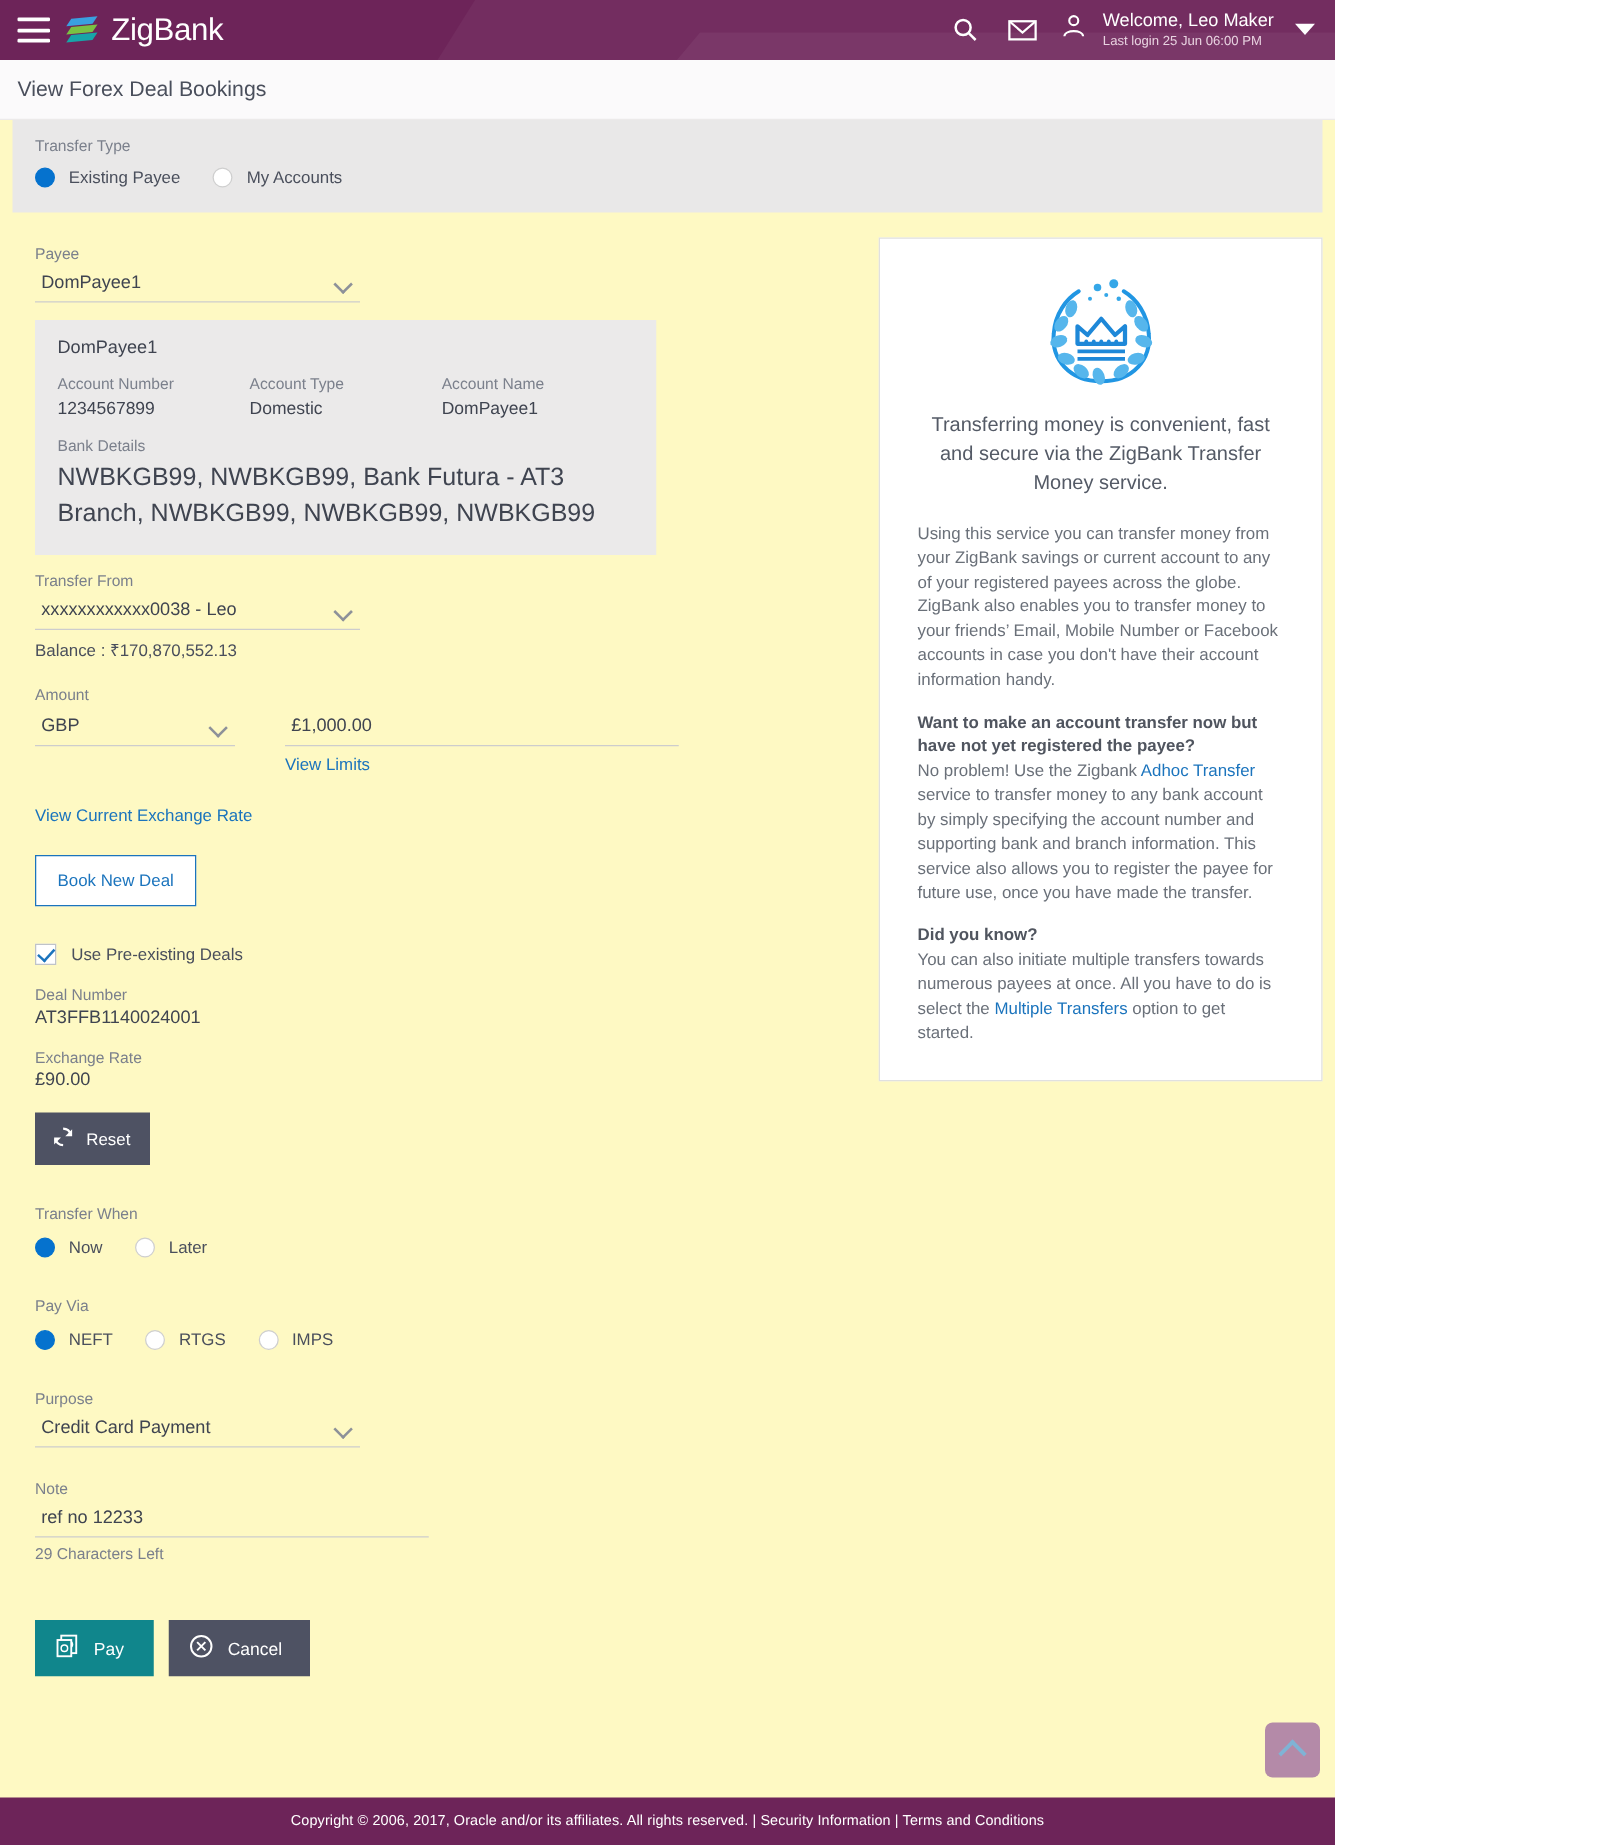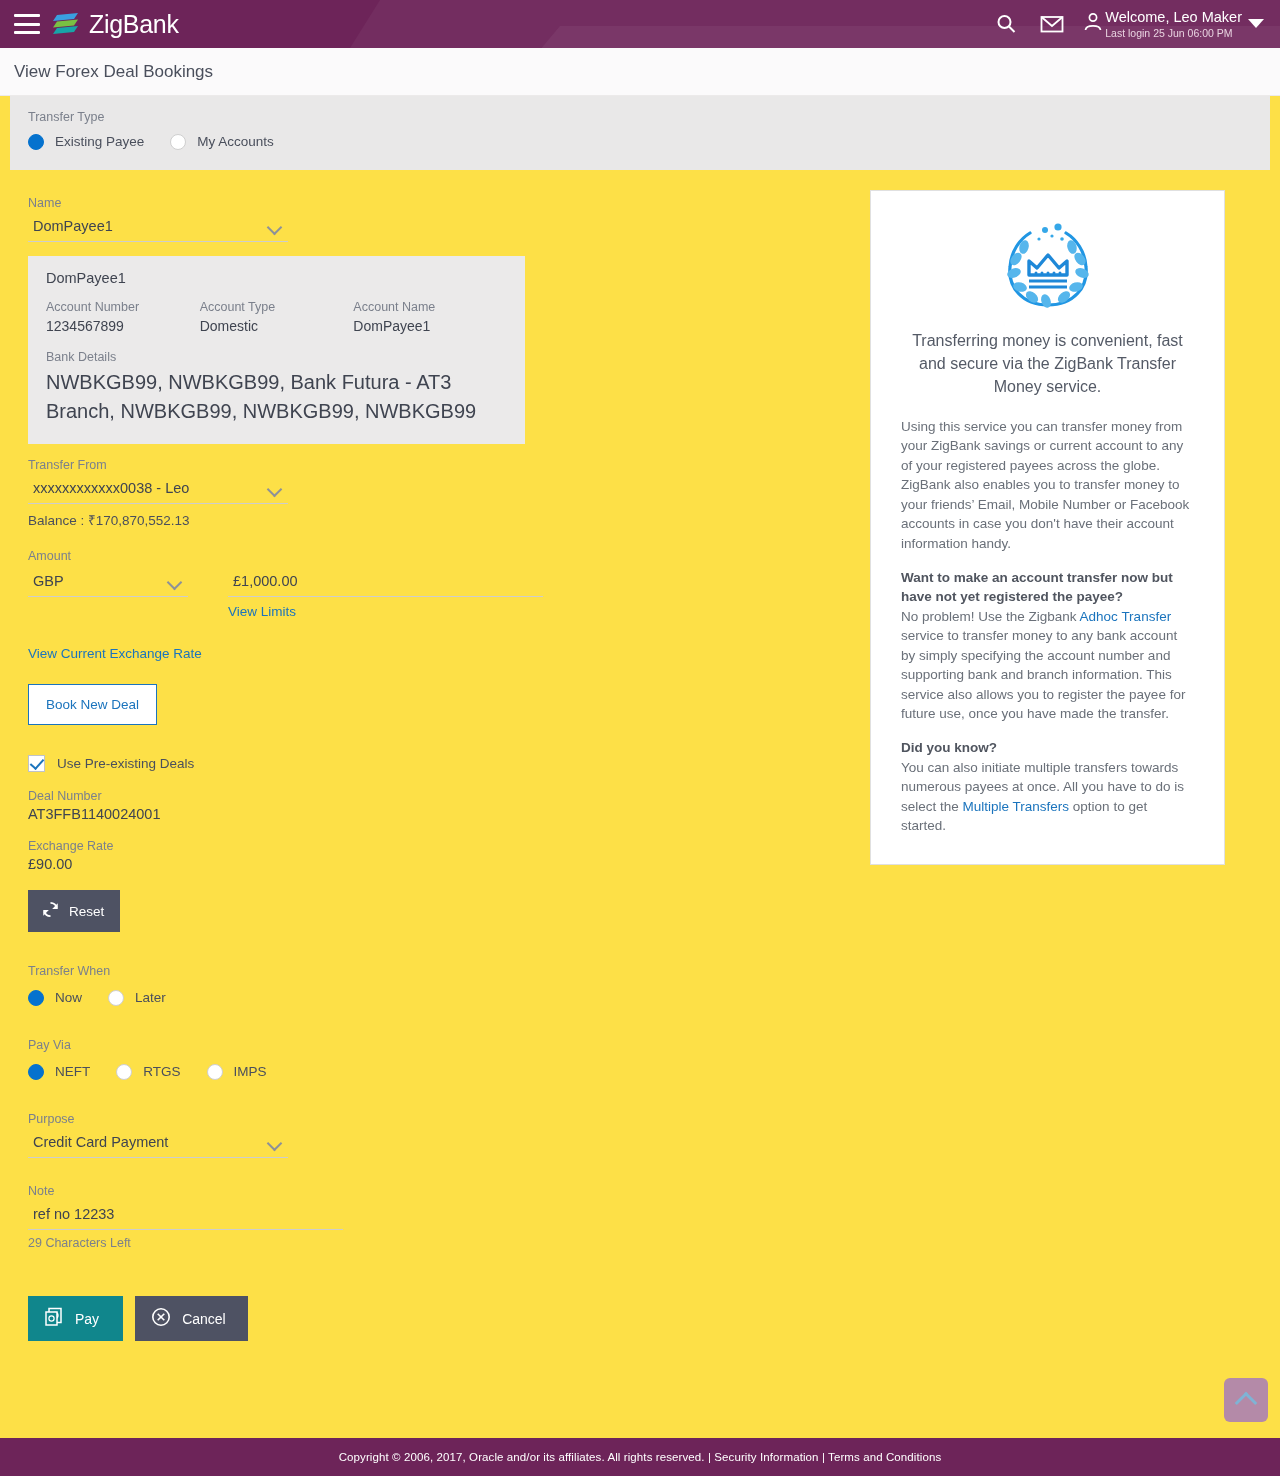--- a/index.html
+++ b/index.html
@@ -3,24 +3,24 @@
 <meta charset="utf-8">
 <style>
   * { box-sizing: border-box; }
   html, body {
     margin: 0; padding: 0;
     background: #ffffff;
     font-family: "Liberation Sans", sans-serif;
     color: #4a4f5c;
   }
   .page {
-    width: 1280px;
+    width: 1068px;
     min-height: 1476px;
     position: relative;
-    background: #fde047;
+    background: #fef9c3;
     overflow: hidden;
   }
 
   
   .header {
     position: relative;
     height: 48px;
     background: #6d2459;
     overflow: hidden;
     display: flex;
@@ -57,21 +57,21 @@
   }
   .logo-mark { width: 30px; height: 30px; position: relative; }
   .logo-text {
     color: #ffffff; font-size: 25px; letter-spacing: -0.3px;
   }
   .header-right {
     position: absolute; right: 16px; top: 0; height: 48px;
     display: flex; align-items: center; gap: 0px; z-index: 3;
   }
   .hicon { width: 46px; height: 48px; display: flex; align-items: center; justify-content: center; cursor: pointer; }
-  .user-block { display: flex; align-items: center; gap: 0; cursor: pointer; padding-left: 6px; }
+  .user-block { display: flex; align-items: center; gap: 11px; cursor: pointer; padding-left: 6px; }
   .user-text { line-height: 1.15; color: #ffffff; }
   .user-name { font-size: 14.5px; }
   .user-login { font-size: 10.5px; color: #e8d2e0; margin-top: 1px; }
   .caret-down {
     width: 0; height: 0;
     border-left: 8px solid transparent; border-right: 8px solid transparent;
     border-top: 9px solid #ffffff;
     margin-left: 6px;
   }
 
@@ -311,21 +311,21 @@
         <span class="radio-dot"></span>
         <span class="radio-label">My Accounts</span>
       </label>
     </div>
   </div>
 
   <div class="main">
 
     <div class="col-left">
 
-      <div class="lbl">Name</div>
+      <div class="lbl">Payee</div>
       <div class="sel">
         <span>DomPayee1</span>
         <span class="chev"></span>
       </div>
 
       <div class="payee-card">
         <div class="payee-card-title">DomPayee1</div>
         <div class="pc-cols">
           <div class="pc-col">
             <div class="pc-k">Account Number</div>

